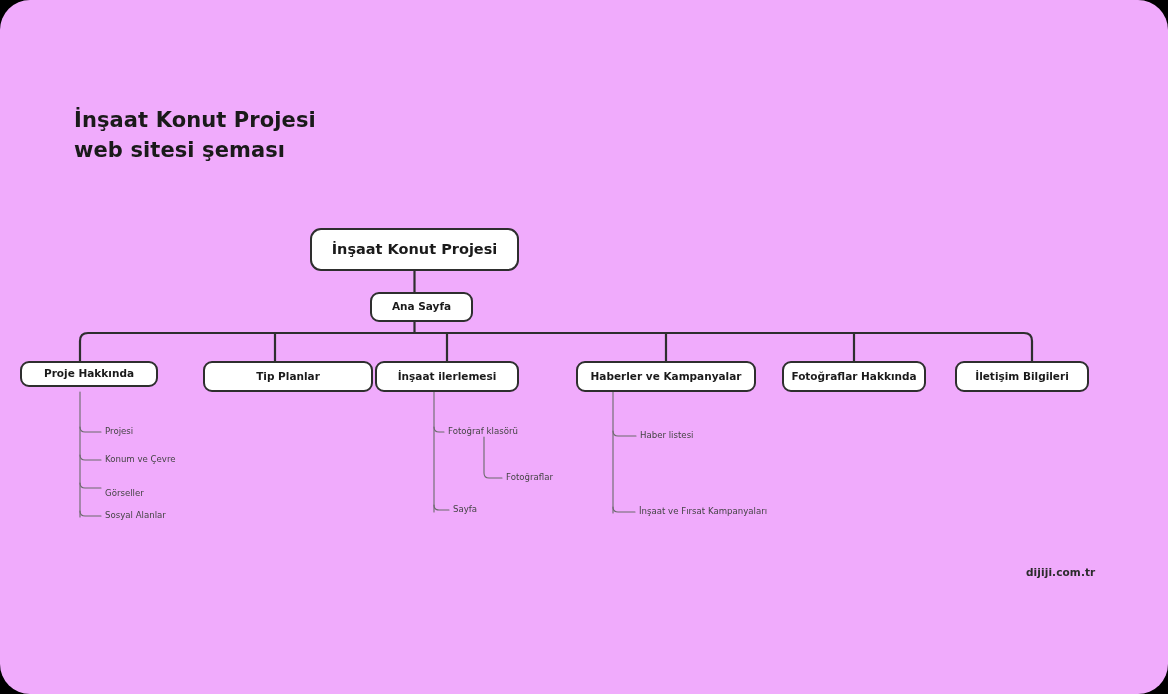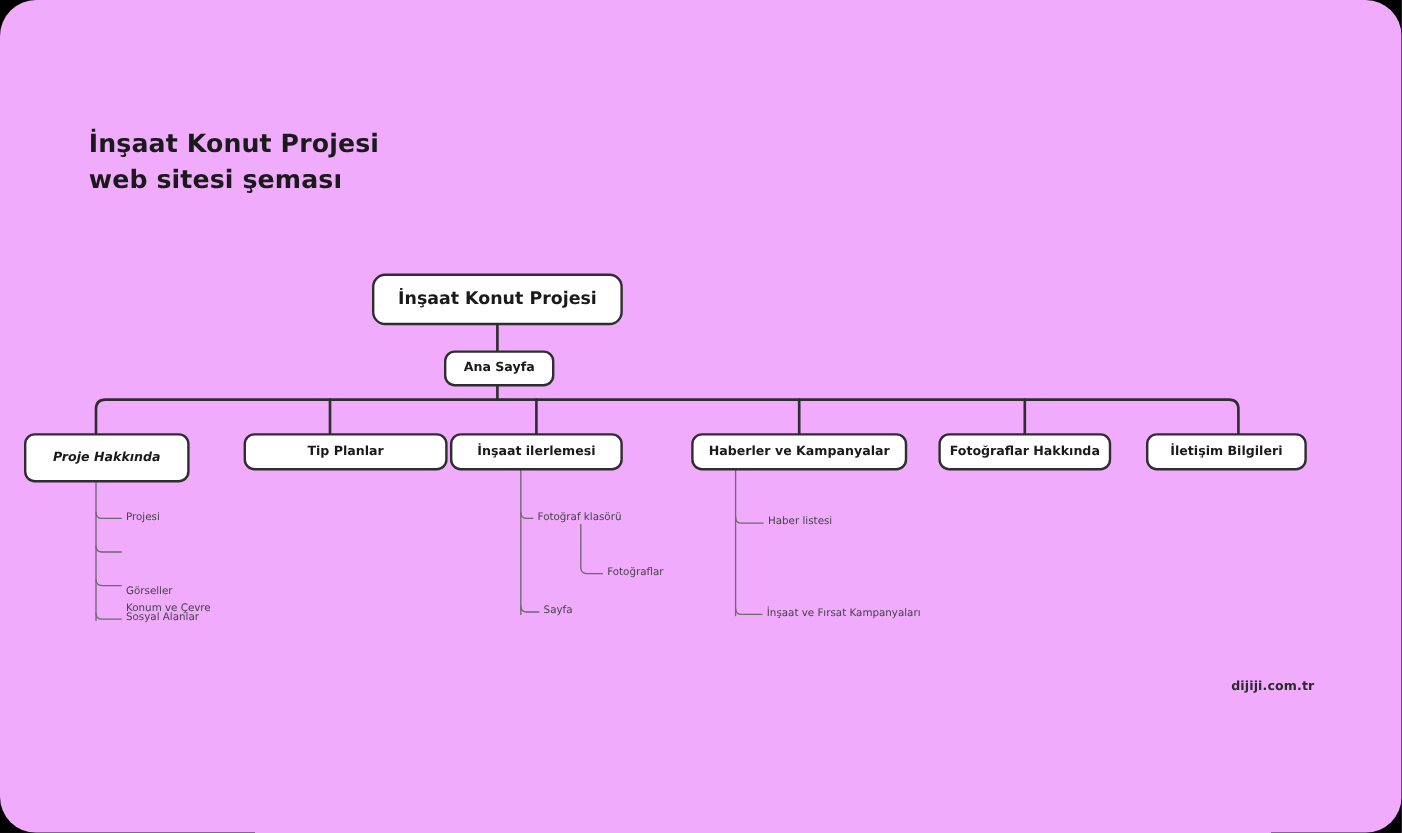--- a/index.html
+++ b/index.html
@@ -90,43 +90,43 @@
       <path d="M 484 437 L 484 473 Q 484 478 489 478 L 502 478" fill="none" stroke="#6a6a6a" stroke-width="1.1" stroke-linecap="round"></path>
       <path d="M 613 392 L 613 513" fill="none" stroke="#6a6a6a" stroke-width="1.1" stroke-linecap="round"></path>
       <path d="M 613 431 Q 613 436 618 436 L 636 436" fill="none" stroke="#6a6a6a" stroke-width="1.1" stroke-linecap="round"></path>
       <path d="M 613 507 Q 613 512 618 512 L 635 512" fill="none" stroke="#6a6a6a" stroke-width="1.1" stroke-linecap="round"></path>
     </svg>
 
   <div id="nodes">
       <div class="node root" style="left: 310px; top: 228px; width: 209px; height: 43px;">
         <span>İnşaat Konut Projesi</span>
       </div>
-      <div class="node home" style="left: 370px; top: 292px; width: 92px; height: 30px;">
+      <div class="node home" style="left: 370px; top: 292px; width: 103px; height: 30px;">
         <span>Ana Sayfa</span>
       </div>
-      <div class="node section" style="left: 20px; top: 361px; width: 138px; height: 41px; font-style: italic;">
+      <div class="node section" style="left: 20px; top: 361px; width: 138px; height: 26px;">
         <span>Proje Hakkında</span>
       </div>
       <div class="node section" style="left: 203px; top: 361px; width: 170px; height: 31px;">
         <span>Tip Planlar</span>
       </div>
       <div class="node section" style="left: 375px; top: 361px; width: 144px; height: 31px;">
         <span>İnşaat ilerlemesi</span>
       </div>
       <div class="node section" style="left: 576px; top: 361px; width: 180px; height: 31px;">
         <span>Haberler ve Kampanyalar</span>
       </div>
       <div class="node section" style="left: 782px; top: 361px; width: 144px; height: 31px;">
         <span>Fotoğraflar Hakkında</span>
       </div>
       <div class="node section" style="left: 955px; top: 361px; width: 134px; height: 31px;">
         <span>İletişim Bilgileri</span>
       </div>
       <div class="leaf-label" style="left: 105px; top: 427px;">Projesi</div>
-      <div class="leaf-label" style="left: 105px; top: 455px; margin-top: 48px;">Konum ve Çevre</div>
+      <div class="leaf-label" style="left: 105px; top: 455px;">Konum ve Çevre</div>
       <div class="leaf-label" style="left: 105px; top: 489px;">Görseller</div>
       <div class="leaf-label" style="left: 105px; top: 511px;">Sosyal Alanlar</div>
       <div class="leaf-label" style="left: 448px; top: 427px;">Fotoğraf klasörü</div>
       <div class="leaf-label" style="left: 453px; top: 505px;">Sayfa</div>
       <div class="leaf-label" style="left: 506px; top: 473px;">Fotoğraflar</div>
       <div class="leaf-label" style="left: 640px; top: 431px;">Haber listesi</div>
       <div class="leaf-label" style="left: 639px; top: 507px;">İnşaat  ve Fırsat Kampanyaları</div>
     </div>
 
   <div id="footer">dijiji.com.tr</div>

